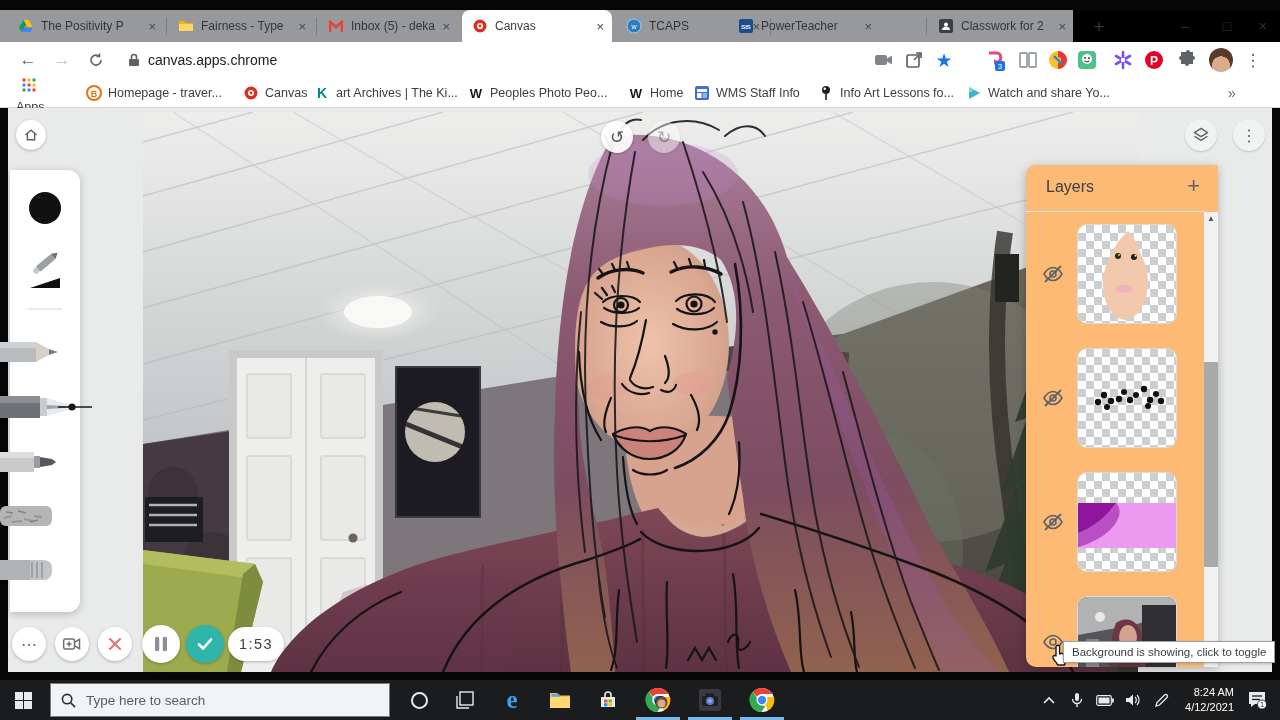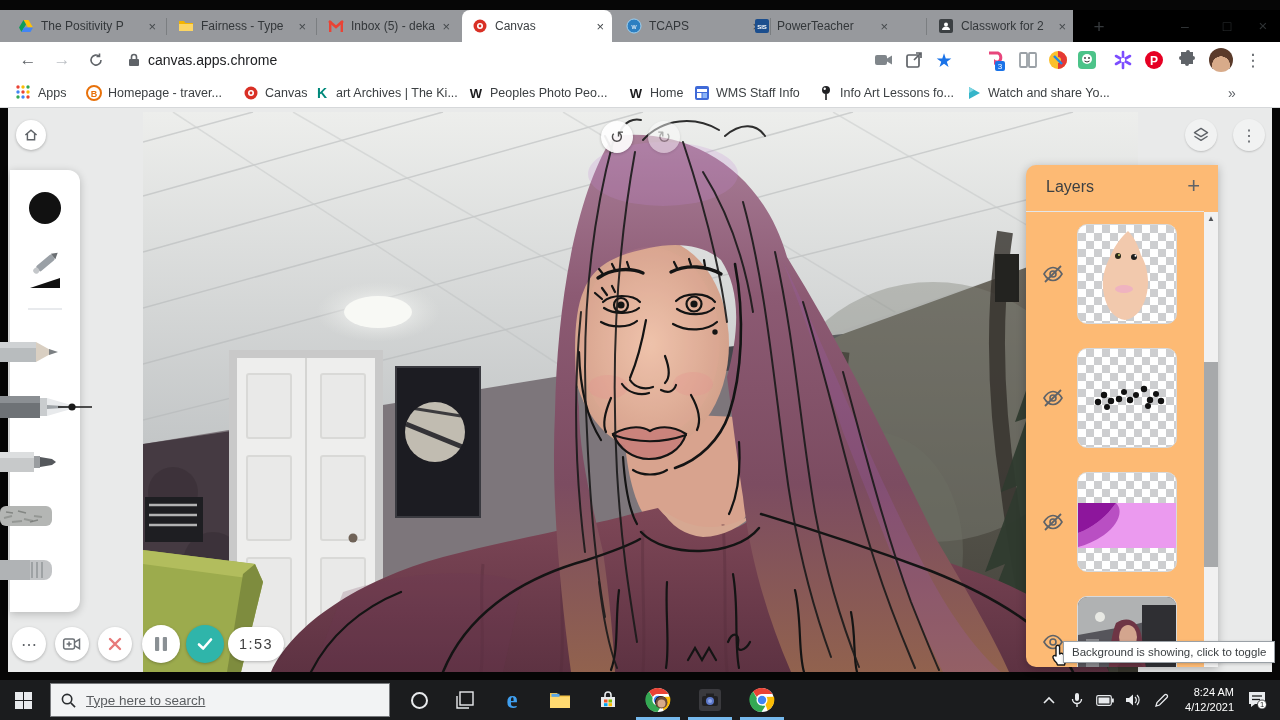--- a/index.html
+++ b/index.html
@@ -58,21 +58,21 @@
   #scroll-thumb{position:absolute;left:0;top:150px;width:14px;height:205px;background:#a7a9ab;}
   #scroll-up{position:absolute;left:0;top:2px;width:14px;text-align:center;font-size:8px;color:#505357;}
 
   #tooltip{left:1063px;top:641px;height:22px;background:#fff;border:1px solid #9aa0a6;box-shadow:0 1px 3px rgba(0,0,0,.2);
      font-size:11.5px;color:#3c4043;line-height:20px;padding:0 8px;white-space:nowrap;z-index:60;}
 
   
   #taskbar{left:0;top:680px;width:1280px;height:40px;background:#1b1c1e;display:flex;align-items:center;}
   .tb-btn{height:40px;display:flex;align-items:center;justify-content:center;position:relative;}
   #tb-search{width:340px;height:34px;margin-left:4px;background:#f2f3f4;border:1px solid #77797c;display:flex;align-items:center;gap:10px;padding:0 10px;}
-  #tb-search span{font-size:13.5px;color:#5a5d60;text-decoration:underline;}
+  #tb-search span{font-size:13.5px;color:#5a5d60;}
   .tb-active::after{content:"";position:absolute;left:4px;right:4px;bottom:0;height:3px;background:#76b9ed;}
   #tb-clock{color:#fff;font-size:11px;text-align:right;line-height:1.4;margin-left:10px;}
   .trayico{width:28px;display:flex;justify-content:center;align-items:center;color:#e8eaed;}
 </style>
 </head>
 <body>
 
 <div id="screen">
 
   <div class="abs" style="left:0;top:0;width:1280px;height:10px;background:#060606;"></div>
@@ -128,21 +128,21 @@
         <svg width="16" height="16" viewBox="0 0 16 16">
             <circle cx="8" cy="8" r="7" fill="#2d7fc1"></circle>
             <circle cx="8" cy="8" r="7" fill="none" stroke="#9fd0f0" stroke-width="1"></circle>
             <text x="8" y="11" font-size="7" fill="#fff" text-anchor="middle" font-family="Liberation Sans,sans-serif">w</text>
           </svg>
       </span>
       <span class="title">TCAPS</span>
       <span class="close">×</span>
     </div>
     <div class="tabdiv" style="left:770px;"></div>
-    <div class="tab" style="left:744px;width:152px;">
+    <div class="tab" style="left:728px;width:152px;">
       <span class="favicon">
         <svg width="16" height="16" viewBox="0 0 16 16">
             <rect x="1" y="1" width="14" height="14" rx="2" fill="#1b4e8e"></rect>
             <text x="8" y="10.8" font-size="6" font-weight="bold" fill="#fff" text-anchor="middle" font-family="Liberation Sans,sans-serif">SIS</text>
           </svg>
       </span>
       <span class="title">PowerTeacher</span>
       <span class="close">×</span>
     </div>
     <div class="tabdiv" style="left:926px;"></div>
@@ -241,21 +241,21 @@
     <div class="extico" style="left:1177px;">
       <svg width="20" height="20" viewBox="0 0 20 20" fill="#5f6368">
           <path d="M8,2 a2,2 0 0 1 4,0 h3 v4 a2,2 0 0 1 0,4 v4 h-4 a2,2 0 0 1 -4,0 H3 v-4 a2,2 0 0 1 0,-4 V2 Z"></path>
         </svg>
     </div>
     <div class="extico" style="left:1209px;width:24px;height:24px;top:6px;border-radius:50%;background:radial-gradient(circle at 50% 72%, #d8ab8a 0 42%, #5a3a2a 43% 100%);"></div>
     <div class="extico" style="left:1242px;font-size:17px;color:#5f6368;">⋮</div>
   </div>
 
   <div class="abs" id="bookmarks">
-    <div class="bm" style="left:16px;">
+    <div class="bm" style="left:16px;flex-direction:column;">
       <span class="bmico">
         <svg width="14" height="14" viewBox="0 0 14 14">
             <g>
               <circle cx="2" cy="2" r="1.7" fill="#ea4335"></circle>
               <circle cx="7" cy="2" r="1.7" fill="#fbbc05"></circle>
               <circle cx="12" cy="2" r="1.7" fill="#34a853"></circle>
               <circle cx="2" cy="7" r="1.7" fill="#4285f4"></circle>
               <circle cx="7" cy="7" r="1.7" fill="#ea4335"></circle>
               <circle cx="12" cy="7" r="1.7" fill="#fbbc05"></circle>
               <circle cx="2" cy="12" r="1.7" fill="#34a853"></circle>

